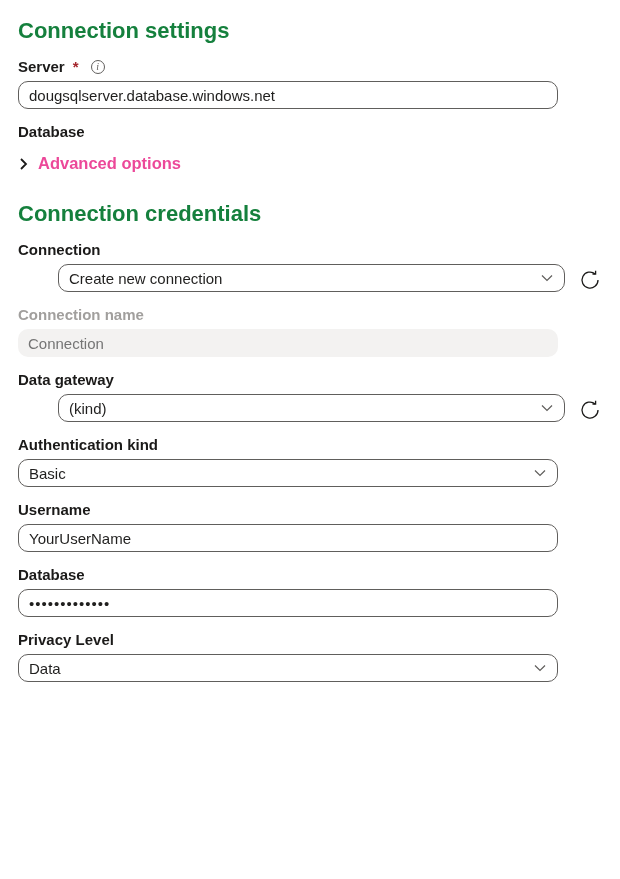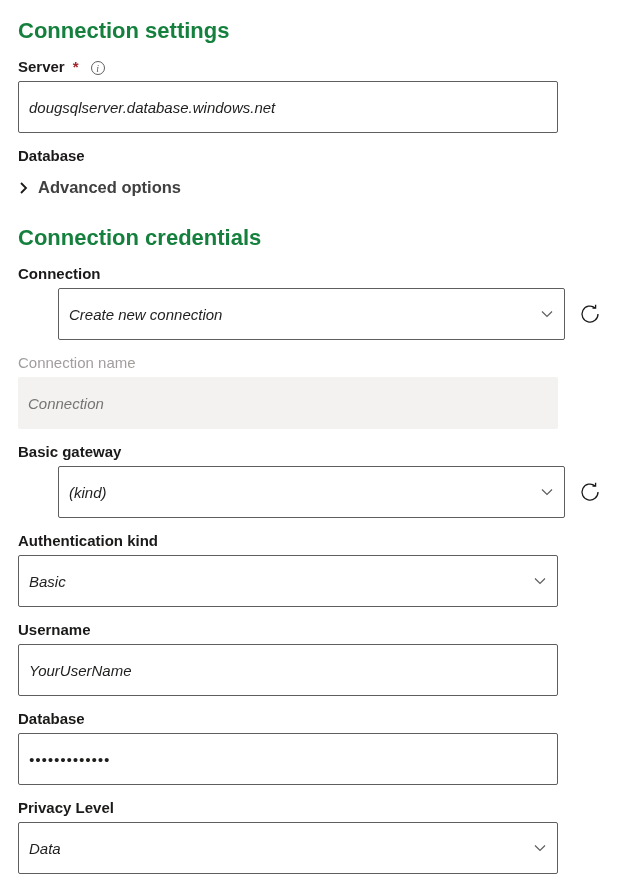--- a/index.html
+++ b/index.html
@@ -16,89 +16,88 @@
       margin-bottom: 14px;
       color: #15803d;
     }
     .field-block { margin-bottom: 14px; }
     .field-label {
       font-size: 15px;
       font-weight: 600;
       color: #1b1a19;
       margin-bottom: 6px;
       display: flex;
-      align-items: flex-end;
+      align-items: center;
       gap: 6px;
     }
     .field-label.disabled {
       color: #a19f9d;
-      font-weight: 400;
+      font-weight: 700;
     }
     .req-star { color: #a4262c; margin-left: 2px; }
     .info-icon {
       width: 14px; height: 14px;
       border: 1px solid #605e5c;
       border-radius: 50%;
       display: inline-flex; align-items: center; justify-content: center;
       font-size: 10px; font-weight: 400;
       color: #605e5c;
       font-style: italic;
       font-family: serif;
       margin-left: 6px;
     }
     .text-input, .select-box {
       width: 100%;
-      height: 52px;
+      height: 28px;
       border: 1px solid #605e5c;
-      border-radius: 2px;
+      border-radius: 10px;
       padding: 0 10px;
       font-size: 15px;
       color: #201f1e;
       background: #fff;
       outline: none;
       font-family: inherit;
-      font-style: italic;
     }
     .text-input.disabled {
       background: #f3f2f1;
       border: none;
       color: #a19f9d;
     }
     .select-box {
       display: flex;
       align-items: center;
       justify-content: space-between;
       cursor: pointer;
     }
     .select-value { font-size: 15px; }
     .chevron {
       width: 14px; height: 14px;
       flex-shrink: 0;
     }
     .chevron svg { display: block; }
     .row-with-refresh {
       display: flex;
-      align-items: center;
+      align-items: flex-end;
       gap: 13px;
       padding-left: 40px;
     }
     .row-with-refresh > :first-child { flex: 1; }
     .refresh-btn {
       width: 24px; height: 24px;
       border: none; background: none; padding: 0; cursor: pointer;
       display: flex; align-items: center; justify-content: center;
     }
     .refresh-btn svg { display: block; }
     .advanced-toggle {
       display: flex;
       align-items: center;
       gap: 8px;
       font-size: 16.5px;
       font-weight: 600;
-      color: #404040;
+      color: #ec4899;
       cursor: pointer;
       margin-top: 8px;
       margin-bottom: 28px;
     }
     .adv-chevron {
       width: 12px; height: 12px;
       display: inline-flex; align-items: center; justify-content: center;
     }
     .cred-section .field-label { font-size: 15px; }
     .narrow { max-width: 540px; }
@@ -159,21 +158,21 @@
 
 <div class="field-block cred-section narrow">
   <div class="field-label disabled">
     <span>Connection name</span>
   </div>
   <input class="text-input disabled" type="text" disabled="" placeholder="Connection" style="">
 </div>
 
 <div class="field-block cred-section">
   <div class="field-label">
-    <span>Basic gateway</span>
+    <span>Data gateway</span>
   </div>
   <div class="row-with-refresh">
     <div class="select-box narrow-with-icon">
       <span class="select-value">(kind)</span>
       <span class="chevron">
         <svg width="14" height="14" viewBox="0 0 14 14">
             <path d="M2 4.5 L7 9.5 L12 4.5" fill="none" stroke="#605e5c" stroke-width="1.2"></path>
           </svg>
       </span>
     </div>

